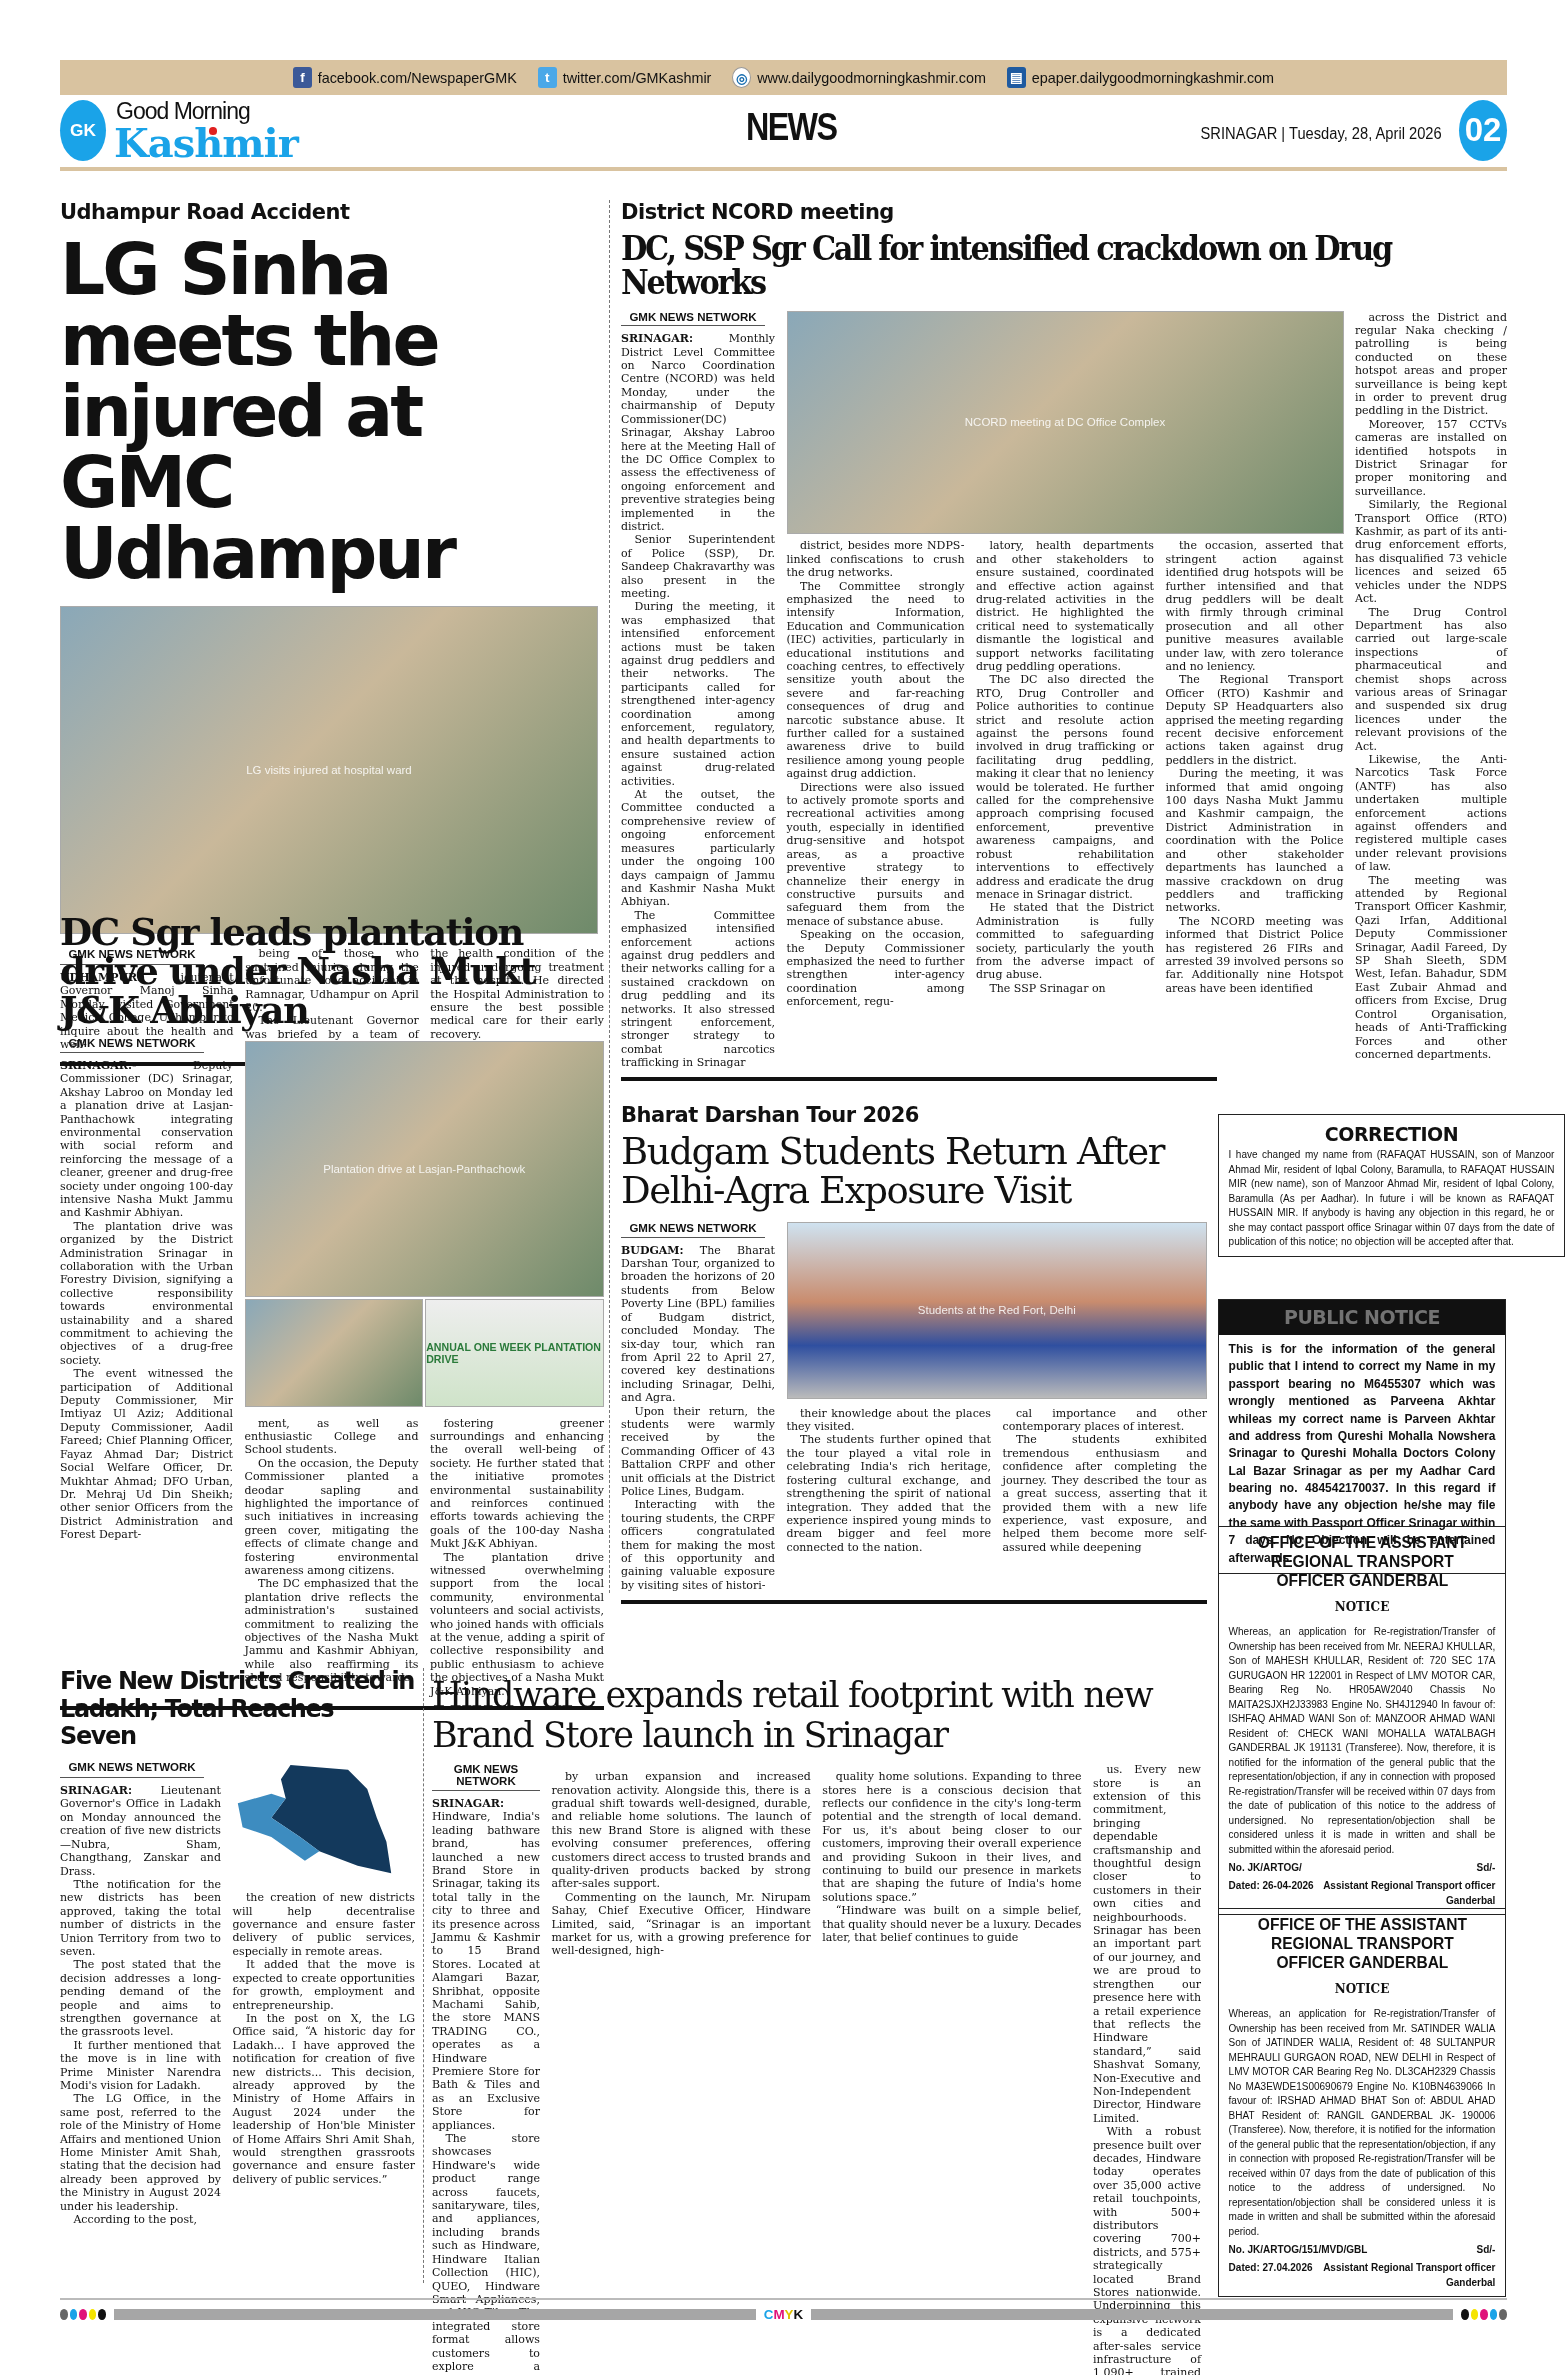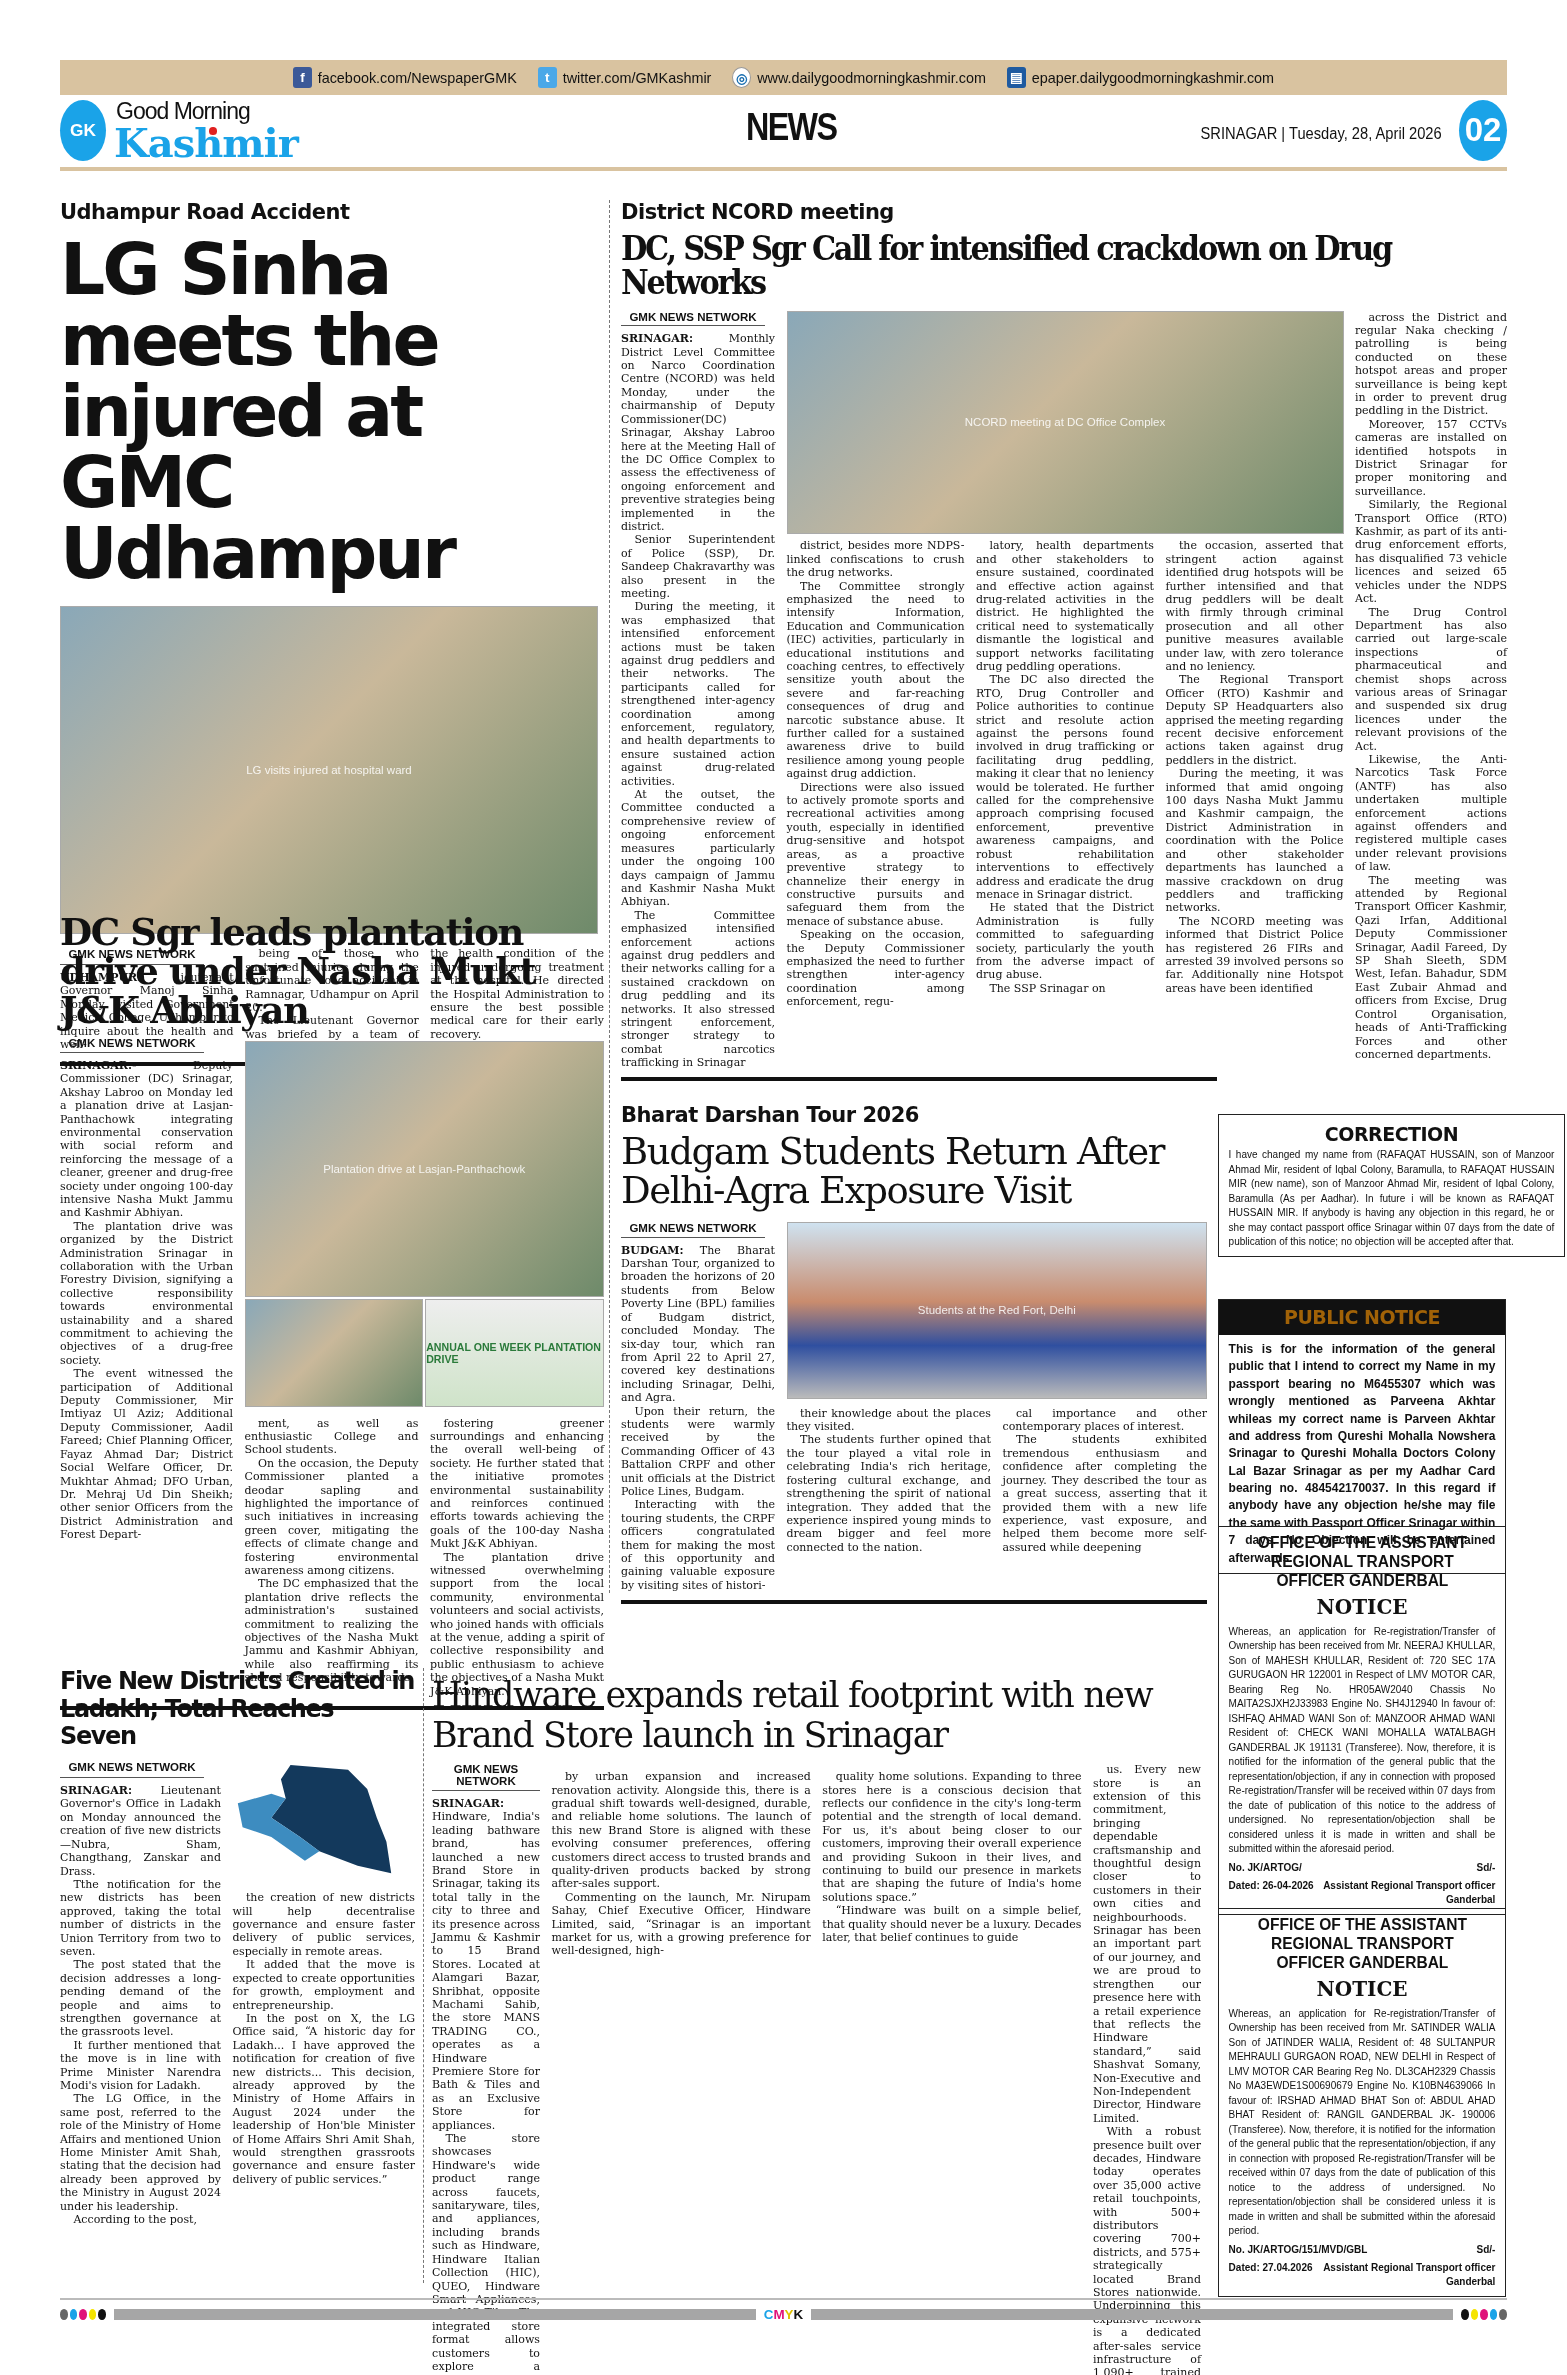--- a/index.html
+++ b/index.html
@@ -26,21 +26,21 @@
 .col p{text-indent:13.4px}
 .col p.first{text-indent:0}
 .col b{font-weight:bold}
 .photo{background:linear-gradient(135deg,#8aa8b8,#c9b89a 45%,#6e8a6a);border:1px solid #aaa;display:flex;align-items:center;justify-content:center;color:rgba(255,255,255,.85);font-family:"Liberation Sans",sans-serif;font-size:11.5px}
 .rule{height:3.8px;background:#111}
 .vdash{border-left:1px dashed #777}
 .notice{border:1.9px solid #222;font-family:"Liberation Sans",sans-serif;font-size:11px;line-height:1.45;padding:5.8px 9.6px}
 .notice h3{font-family:"DejaVu Sans",sans-serif;font-weight:bold;text-align:center;font-size:19px;letter-spacing:-0.5px}
 .notice .blk{background:#111;color:#fff;text-align:center;margin:-5.8px -9.6px 5.8px -9.6px;padding:3.8px 0}
 .notice .off{font-family:"Liberation Sans",sans-serif;font-weight:bold;font-size:17.3px;text-align:center;line-height:1.1;transform:scaleX(.9)}
-.notice .ntc{font-family:"DejaVu Serif",serif;font-weight:bold;font-size:20px;text-align:center;margin:3px 0}
+.notice .ntc{font-family:"DejaVu Serif",serif;font-weight:bold;font-size:12px;text-align:center;margin:9px 0}
 .notice .foot{display:flex;justify-content:space-between;font-weight:bold;font-size:10px;margin-top:3.8px}
 .cmyk{left:60px;top:2302px;width:1447px;height:25px;display:flex;align-items:center;gap:7.7px}
 .dots{display:flex;gap:1.9px}
 .dot{width:7.7px;height:10.6px;border-radius:50%}
 .gbar{flex:1;height:11.5px;background:#a6a6a6}
 .cmyklbl{font-family:"Liberation Sans",sans-serif;font-weight:bold;font-size:13.4px}
 </style>
 </head>
 <body>
 
@@ -279,21 +279,21 @@
   </div>
 </div>
 
 <div class="abs notice" style="left:1218px;top:1114px;width:347px">
   <h3>CORRECTION</h3>
   <div style="font-size:10px;text-align:justify">I have changed my name from (RAFAQAT HUSSAIN, son of Manzoor Ahmad Mir, resident of Iqbal Colony, Baramulla, to RAFAQAT HUSSAIN MIR (new name), son of Manzoor Ahmad Mir, resident of Iqbal Colony, Baramulla (As per Aadhar). In future i will be known as RAFAQAT HUSSAIN MIR. If anybody is having any objection in this regard, he or she may contact passport office Srinagar within 07 days from the date of publication of this notice; no objection will be accepted after that.</div>
 </div>
 
 <div class="abs notice" style="left:1218px;top:1299px;width:288px;font-size:12px">
   <div class="blk">
-      <h3 style="color:#a16207">PUBLIC NOTICE</h3>
+      <h3 style="color:#737373">PUBLIC NOTICE</h3>
     </div>
   <div style="text-align:justify;font-weight:bold">This is for the information of the general public that I intend to correct my Name in my passport bearing no M6455307 which was wrongly mentioned as Parveena Akhtar whileas my correct name is Parveen Akhtar and address from Qureshi Mohalla Nowshera Srinagar to Qureshi Mohalla Doctors Colony Lal Bazar Srinagar as per my Aadhar Card bearing no. 484542170037. In this regard if anybody have any objection he/she may file the same with Passport Officer Srinagar within 7 days. No Objection will be entertained afterwards.</div>
 </div>
 
 <div class="abs notice" style="left:1218px;top:1526px;width:288px">
   <div class="off">OFFICE OF THE ASSISTANT REGIONAL TRANSPORT OFFICER GANDERBAL</div>
   <div class="ntc">NOTICE</div>
   <div style="text-align:justify;font-size:10px">Whereas, an application for Re-registration/Transfer of Ownership has been received from Mr. NEERAJ KHULLAR, Son of MAHESH KHULLAR, Resident of: 720 SEC 17A GURUGAON HR 122001 in Respect of LMV MOTOR CAR, Bearing Reg No. HR05AW2040 Chassis No MAITA2SJXH2J33983 Engine No. SH4J12940 In favour of: ISHFAQ AHMAD WANI Son of: MANZOOR AHMAD WANI Resident of: CHECK WANI MOHALLA WATALBAGH GANDERBAL JK 191131 (Transferee). Now, therefore, it is notified for the information of the general public that the representation/objection, if any in connection with proposed Re-registration/Transfer will be received within 07 days from the date of publication of this notice to the address of undersigned. No representation/objection shall be considered unless it is made in written and shall be submitted within the aforesaid period.</div>
   <div class="foot">
       <span>No. JK/ARTOG/</span>

